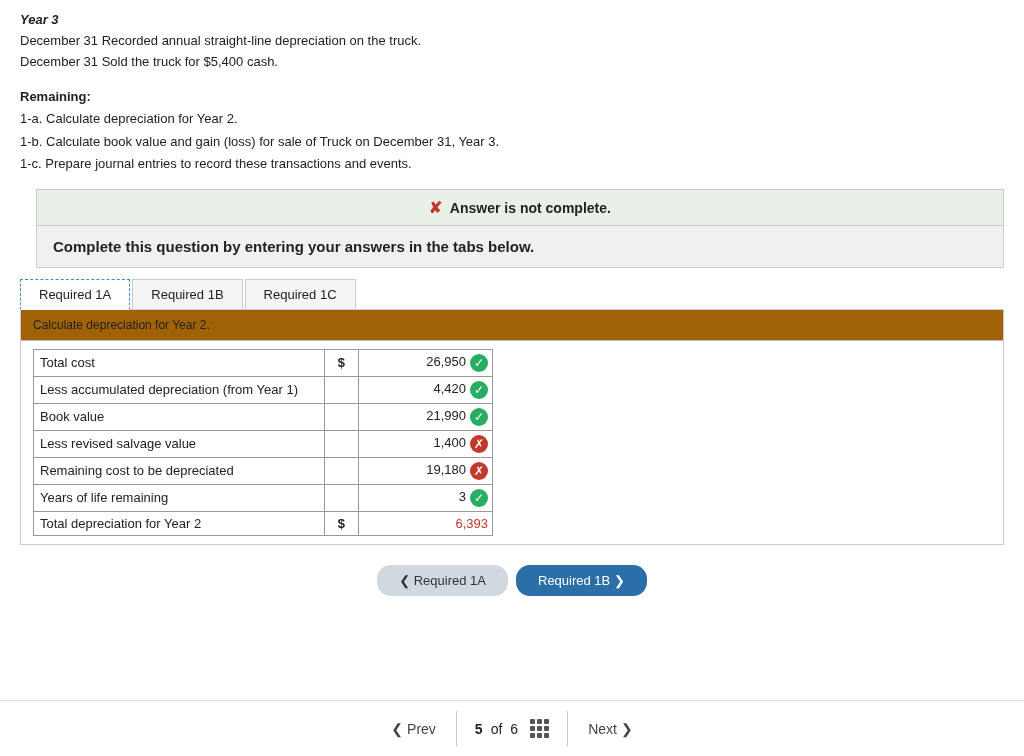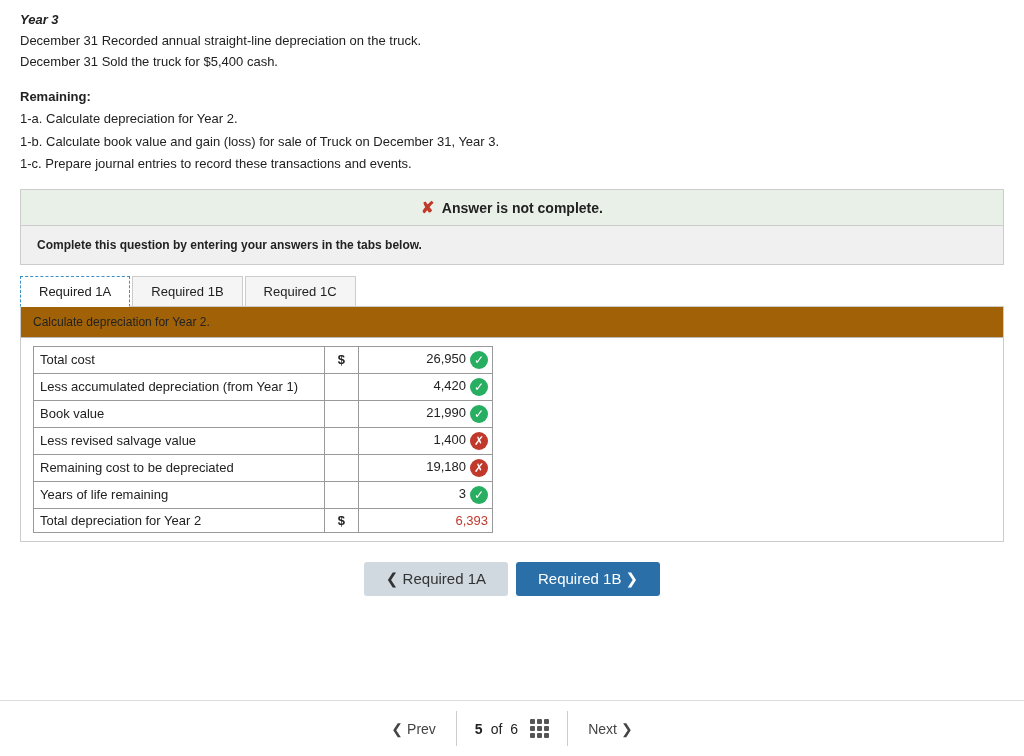--- a/index.html
+++ b/index.html
@@ -31,21 +31,21 @@
       margin-top: 10px;
       line-height: 1.7;
     }
 
     .required-section .required-label {
       font-weight: bold;
     }
 
     .answer-banner {
       border: 1px solid #ccc;
-      margin: 14px 0 0 0;
+      margin: 14px 0 0 16px;
       background: #fff;
     }
 
     .answer-status-bar {
       background: #e8f0e8;
       border-bottom: 1px solid #ccc;
       padding: 8px 0;
       text-align: center;
       font-weight: bold;
       font-size: 14px;
@@ -54,21 +54,21 @@
     .answer-status-bar .status-icon {
       color: #c0392b;
       font-size: 16px;
       margin-right: 4px;
     }
 
     .complete-instruction {
       background: #f0f0f0;
       padding: 12px 16px;
       font-weight: bold;
-      font-size: 12px;
+      font-size: 15px;
     }
 
     .tabs-container {
       display: flex;
       border-bottom: 1px solid #ccc;
       margin-top: 10px;
       background: #fff;
     }
 
     .tab {
@@ -165,22 +165,22 @@
       display: flex;
       justify-content: center;
       gap: 8px;
       margin-top: 20px;
     }
 
     .nav-btn {
       padding: 8px 22px;
       border: none;
       cursor: pointer;
-      font-size: 15px;
-      border-radius: 3px;
+      font-size: 13px;
+      border-radius: 14px;
     }
 
     .nav-btn-prev {
       background: #d0d8e0;
       color: #333;
     }
 
     .nav-btn-next {
       background: #2a6fa8;
       color: #fff;

